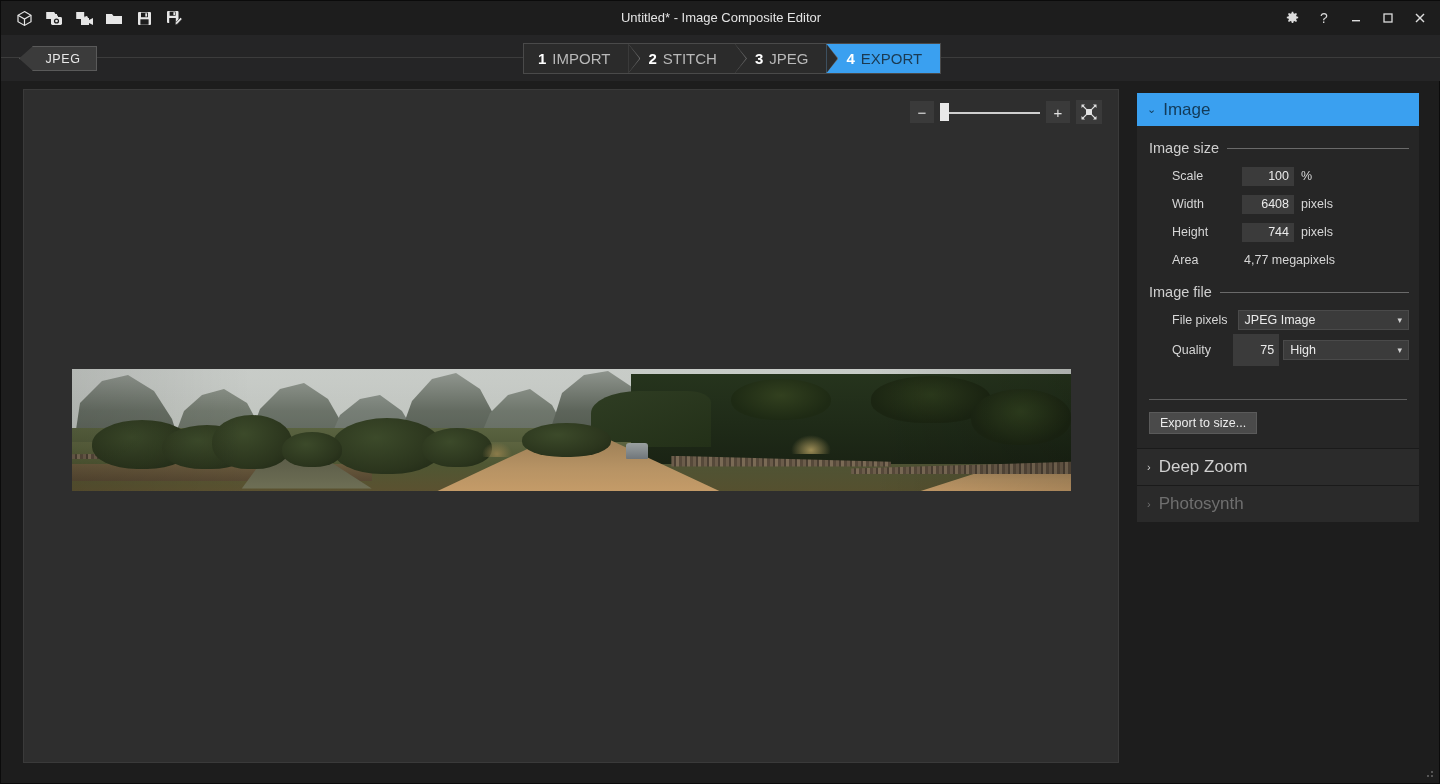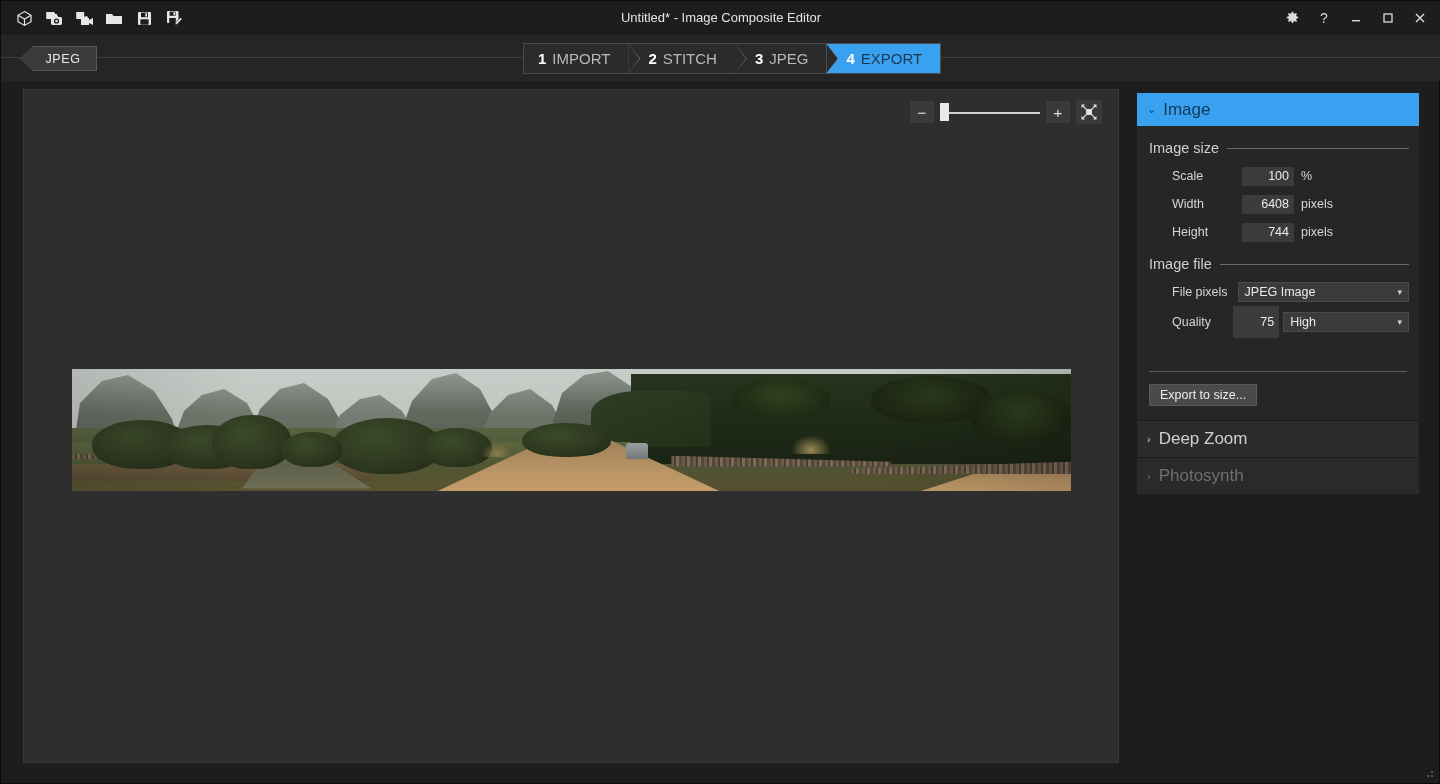--- a/index.html
+++ b/index.html
@@ -514,20 +514,24 @@
         <span class="field">6408</span>
         <span class="unit">pixels</span>
       </div>
 
       <div class="row">
         <span class="lbl">Height</span>
         <span class="field">744</span>
         <span class="unit">pixels</span>
       </div>
 
+      <div class="row">
+        <span class="lbl">Area</span>
+        <span class="static-val">4,77 megapixels</span>
+      </div>
 
       <div class="group-title" style="margin-top:13px">
         <span>Image file</span>
         <span class="rule"></span>
       </div>
 
       <div class="row">
         <span class="lbl">File pixels</span>
         <span class="select fmt">
           <span>JPEG Image</span>

